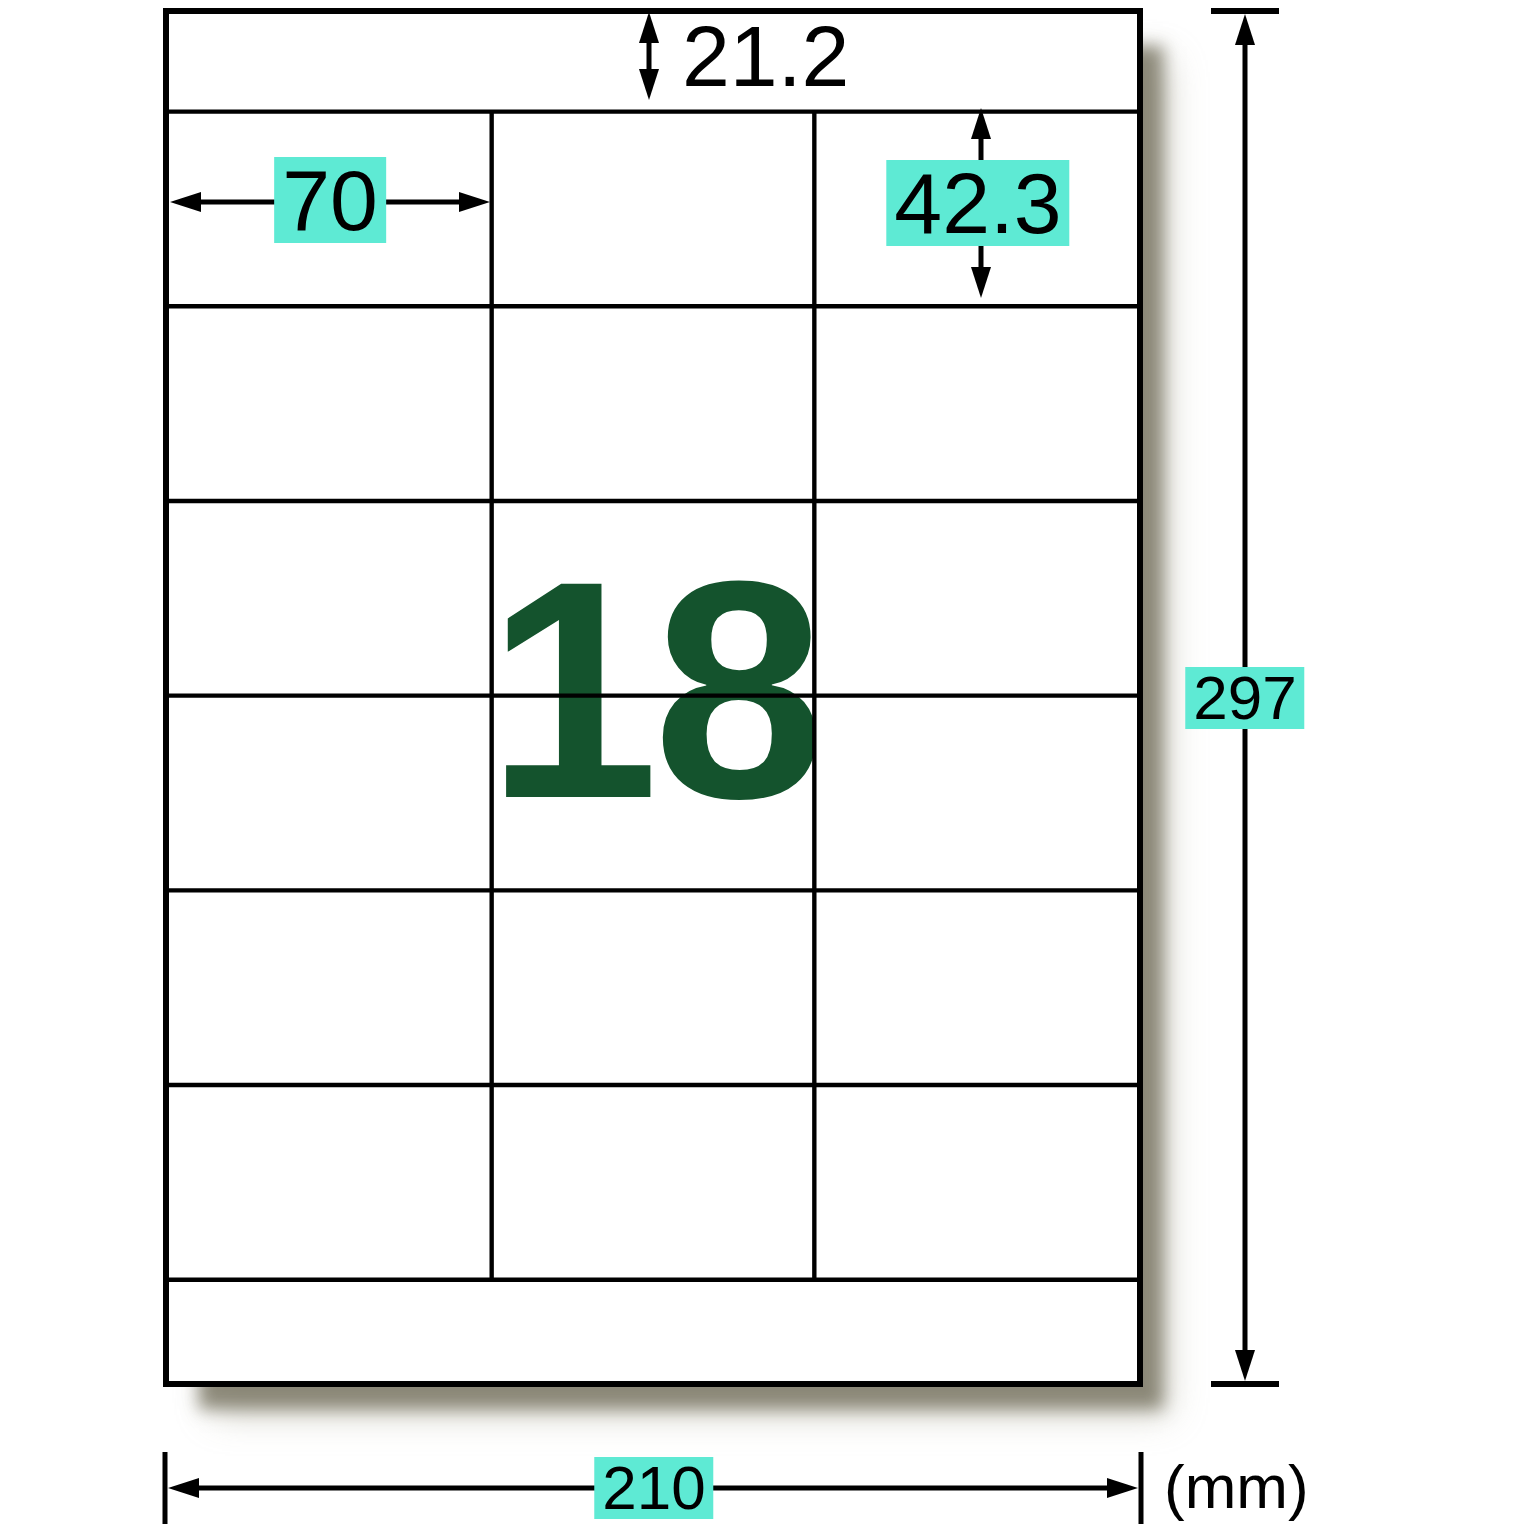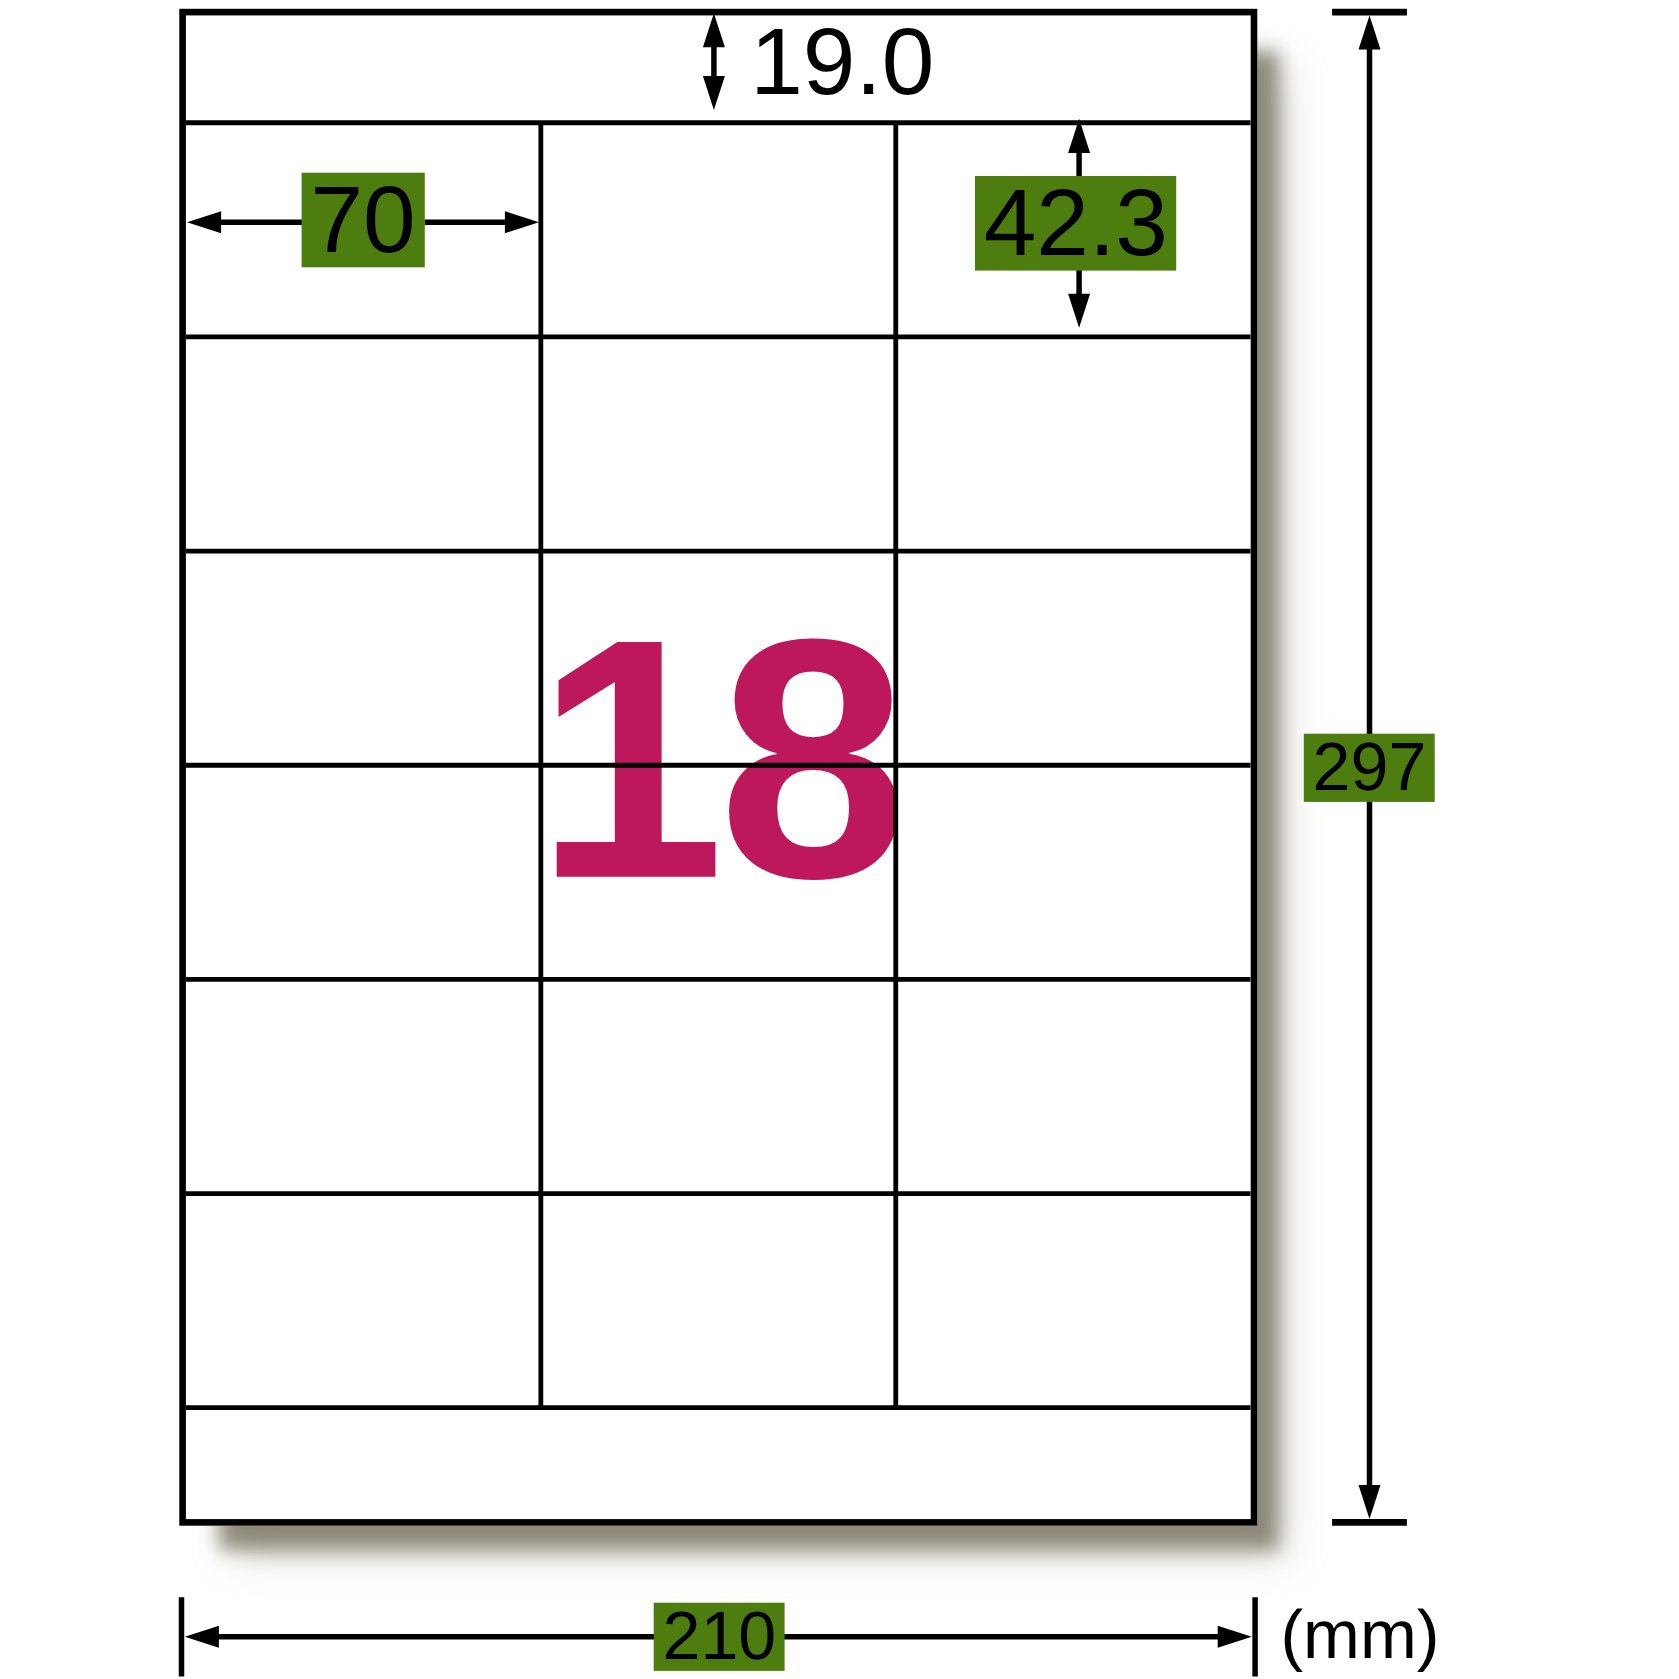--- a/index.html
+++ b/index.html
@@ -37,21 +37,21 @@
   }
   .count-number {
     position: absolute;
     left: 484px;
     top: 676px;
     transform: translate(-50%, -50%);
     font-size: 310px;
     font-weight: bold;
     line-height: 1;
     letter-spacing: -6px;
-    color: #be185d;
+    color: #14532d;
     z-index: 1;
     white-space: nowrap;
   }
   
   .dims-svg {
     position: absolute;
     left: 0; top: 0;
     width: 1526px;
     height: 1526px;
     z-index: 3;
@@ -60,21 +60,21 @@
     position: absolute;
     z-index: 4;
     color: #000000;
     line-height: 1;
     white-space: nowrap;
   }
   .dim-label.inner { font-size: 86px; }
   .dim-label.outer { font-size: 62px; }
   .dim-label.center {
     transform: translate(-50%, -50%);
-    background: #4d7c0f;
+    background: #5eead4;
     padding: 0 8px;
   }
   .dim-label.vcenter {
     transform: translateY(-50%);
   }
 </style>
 </head>
 <body>
 
 <div class="canvas">
@@ -128,21 +128,21 @@
 
     <g>
       <line x1="165" y1="1452" x2="165" y2="1524" stroke="#000" stroke-width="5"></line>
       <line x1="1141" y1="1452" x2="1141" y2="1524" stroke="#000" stroke-width="5"></line>
       <line x1="192" y1="1488" x2="1114" y2="1488" stroke="#000" stroke-width="5"></line>
       <path d="M168,1488 L199,1478 L199,1498 Z" fill="#000"></path>
       <path d="M1138,1488 L1107,1478 L1107,1498 Z" fill="#000"></path>
     </g>
   </svg>
 
-  <div class="dim-label inner vcenter" style="left:682px; top:56px;">19.0</div>
+  <div class="dim-label inner vcenter" style="left:682px; top:56px;">21.2</div>
 
   <div class="dim-label inner center" style="left:330px; top:200px;">70</div>
 
   <div class="dim-label inner center" style="left:978px; top:203px;">42.3</div>
 
   <div class="dim-label outer center" style="left:1245px; top:698px;">297</div>
 
   <div class="dim-label outer center" style="left:654px; top:1488px;">210</div>
 
   <div class="dim-label outer vcenter" style="left:1164px; top:1487px;">(mm)</div>

